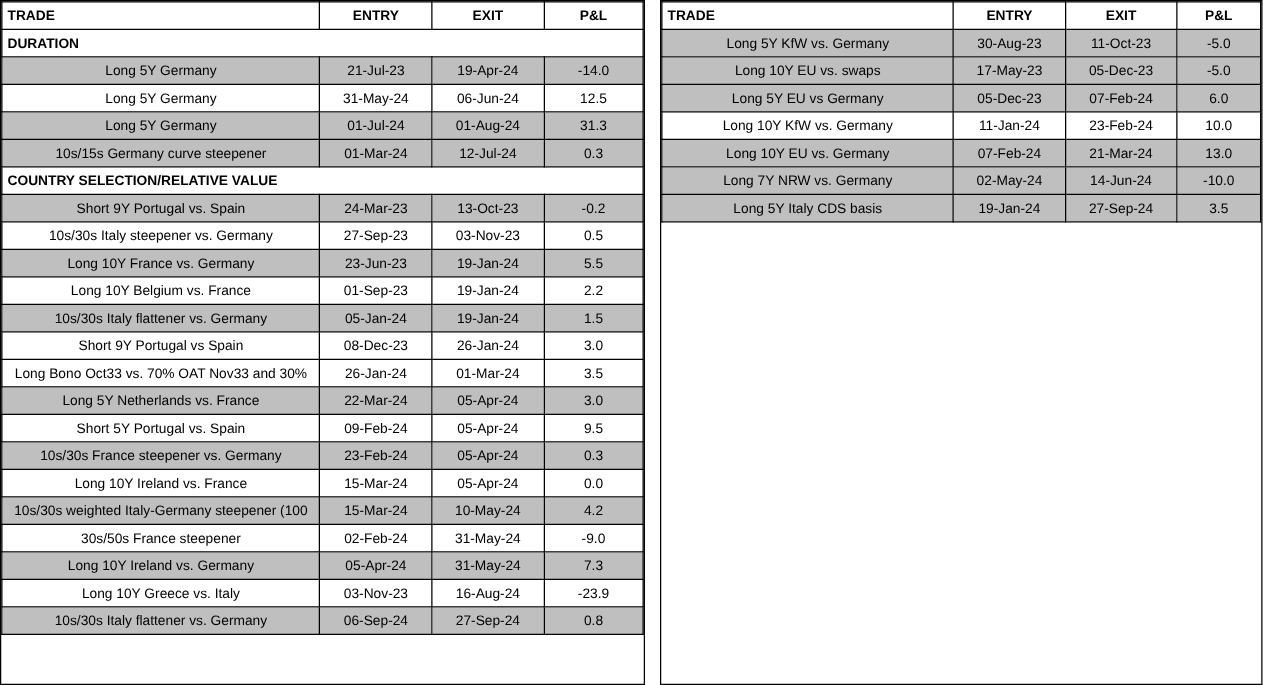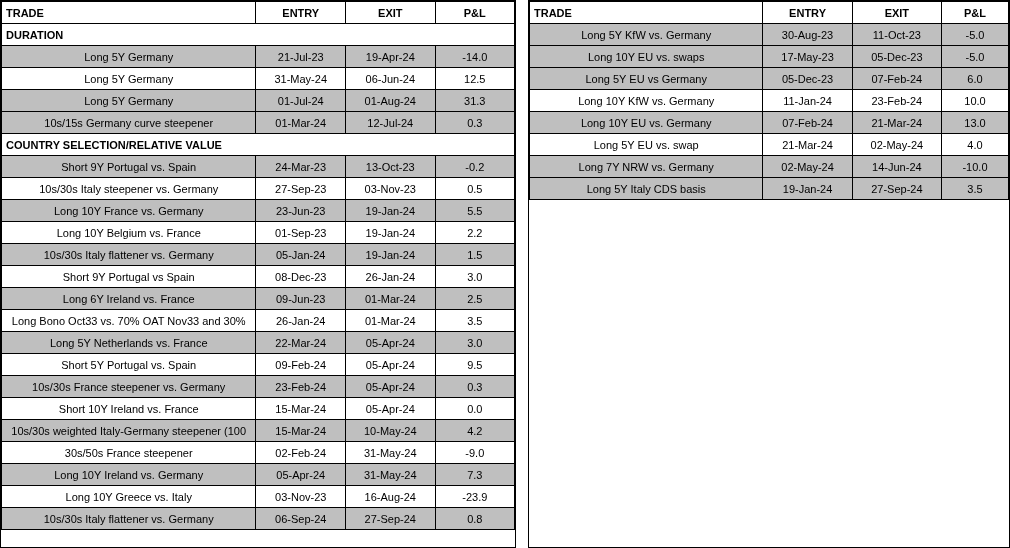--- a/index.html
+++ b/index.html
@@ -169,26 +169,20 @@
             <td>05-Jan-24</td>
             <td>19-Jan-24</td>
             <td>1.5</td>
           </tr>
           <tr class="plain">
             <td class="trade-col">Short 9Y Portugal vs Spain</td>
             <td>08-Dec-23</td>
             <td>26-Jan-24</td>
             <td>3.0</td>
           </tr>
-          <tr class="shaded">
-            <td class="trade-col">Long 6Y Ireland vs. France</td>
-            <td>09-Jun-23</td>
-            <td>01-Mar-24</td>
-            <td>2.5</td>
-          </tr>
           <tr class="plain">
             <td class="trade-col">Long Bono Oct33 vs. 70% OAT Nov33 and 30%</td>
             <td>26-Jan-24</td>
             <td>01-Mar-24</td>
             <td>3.5</td>
           </tr>
           <tr class="shaded">
             <td class="trade-col">Long 5Y Netherlands vs. France</td>
             <td>22-Mar-24</td>
             <td>05-Apr-24</td>
@@ -200,21 +194,21 @@
             <td>05-Apr-24</td>
             <td>9.5</td>
           </tr>
           <tr class="shaded">
             <td class="trade-col">10s/30s France steepener vs. Germany</td>
             <td>23-Feb-24</td>
             <td>05-Apr-24</td>
             <td>0.3</td>
           </tr>
           <tr class="plain">
-            <td class="trade-col">Short 10Y Ireland vs. France</td>
+            <td class="trade-col">Long 10Y Ireland vs. France</td>
             <td>15-Mar-24</td>
             <td>05-Apr-24</td>
             <td>0.0</td>
           </tr>
           <tr class="shaded">
             <td class="trade-col">10s/30s weighted Italy-Germany steepener (100</td>
             <td>15-Mar-24</td>
             <td>10-May-24</td>
             <td>4.2</td>
           </tr>
@@ -284,26 +278,20 @@
             <td>11-Jan-24</td>
             <td>23-Feb-24</td>
             <td>10.0</td>
           </tr>
           <tr class="shaded">
             <td class="trade-col">Long 10Y EU vs. Germany</td>
             <td>07-Feb-24</td>
             <td>21-Mar-24</td>
             <td>13.0</td>
           </tr>
-          <tr class="plain">
-            <td class="trade-col">Long 5Y EU vs. swap</td>
-            <td>21-Mar-24</td>
-            <td>02-May-24</td>
-            <td>4.0</td>
-          </tr>
           <tr class="shaded">
             <td class="trade-col">Long 7Y NRW vs. Germany</td>
             <td>02-May-24</td>
             <td>14-Jun-24</td>
             <td>-10.0</td>
           </tr>
           <tr class="shaded">
             <td class="trade-col">Long 5Y Italy CDS basis</td>
             <td>19-Jan-24</td>
             <td>27-Sep-24</td>

